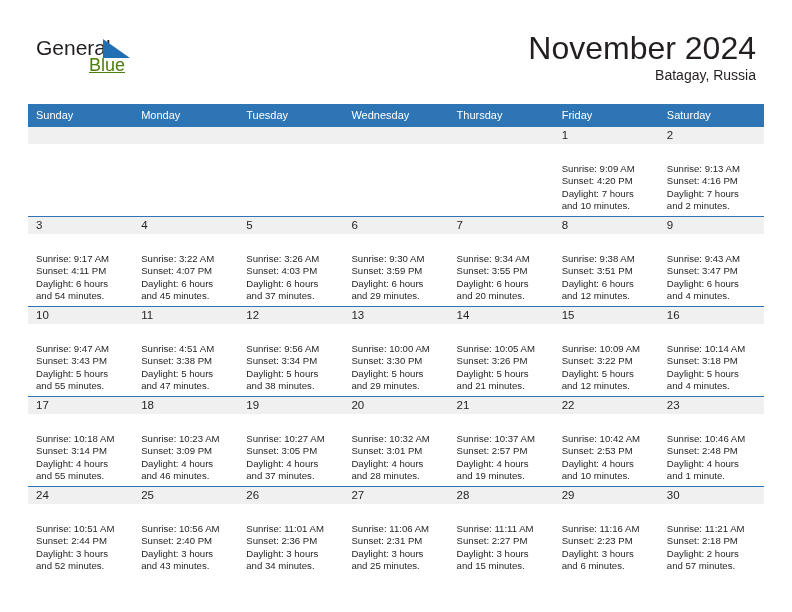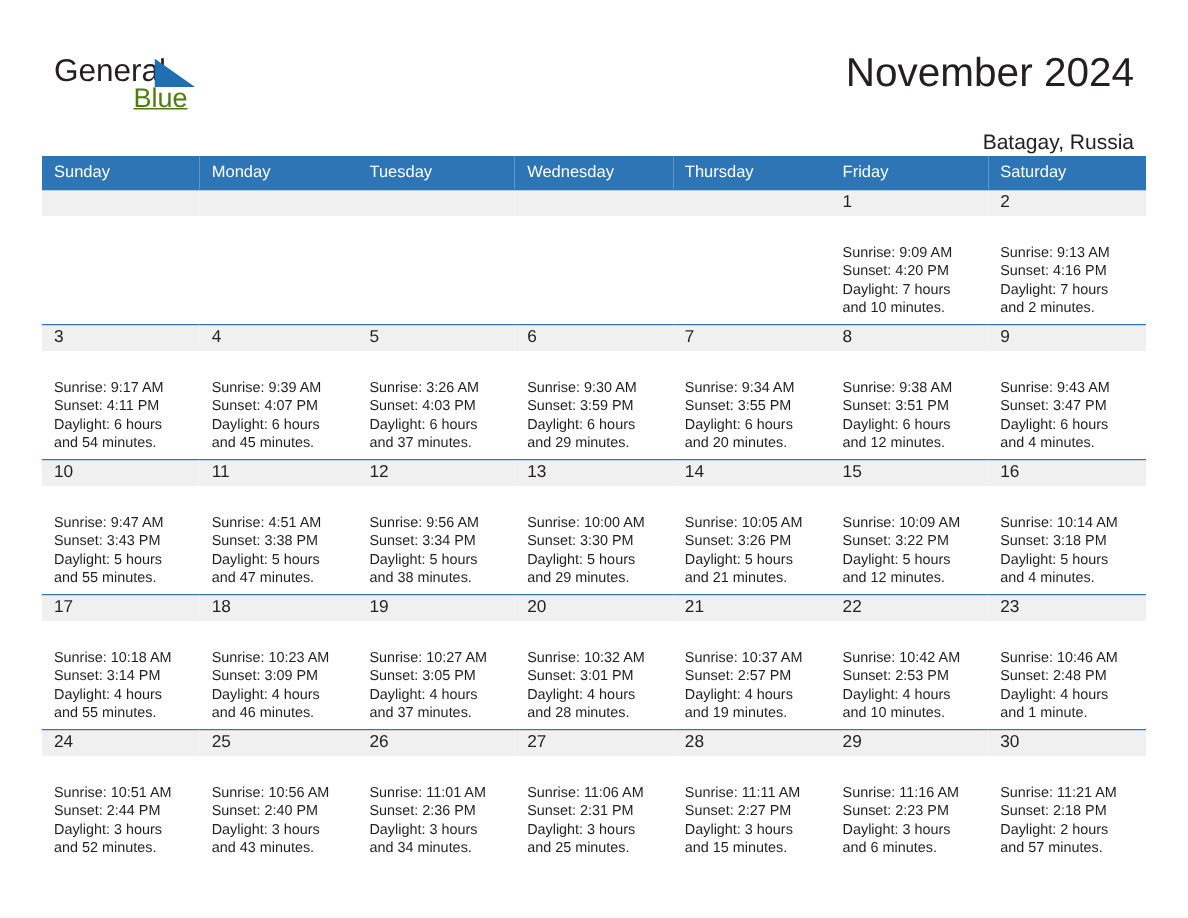--- a/index.html
+++ b/index.html
@@ -63,31 +63,31 @@
     height: 19px;
   }
 
   .title-block {
     position: absolute;
     right: 36px;
     top: 32px;
     text-align: right;
   }
   .month-title {
-    font-size: 27px;
+    font-size: 32px;
     color: #231f20;
     line-height: 32px;
     font-weight: normal;
     font-family: "Liberation Sans", sans-serif;
   }
   .location {
     font-size: 14px;
     color: #231f20;
     line-height: 20px;
-    margin-top: 20px;
+    margin-top: 1px;
     font-family: "Liberation Sans", sans-serif;
   }
 
   
   .calendar {
     position: absolute;
     left: 28px;
     top: 104px;
     width: 736px;
     border-collapse: collapse;
@@ -242,21 +242,21 @@
                 <div class="ev-line">Sunset: 4:11 PM</div>
                 <div class="ev-line">Daylight: 6 hours</div>
                 <div class="ev-line">and 54 minutes.</div>
               </div>
             </div>
           </td>
           <td class="cell-day">
             <div class="cell-inner">
               <div class="daynum-band">4</div>
               <div class="events">
-                <div class="ev-line">Sunrise: 9:39 AM</div>
+                <div class="ev-line">Sunrise: 3:22 AM</div>
                 <div class="ev-line">Sunset: 4:07 PM</div>
                 <div class="ev-line">Daylight: 6 hours</div>
                 <div class="ev-line">and 45 minutes.</div>
               </div>
             </div>
           </td>
           <td class="cell-day">
             <div class="cell-inner">
               <div class="daynum-band">5</div>
               <div class="events">

